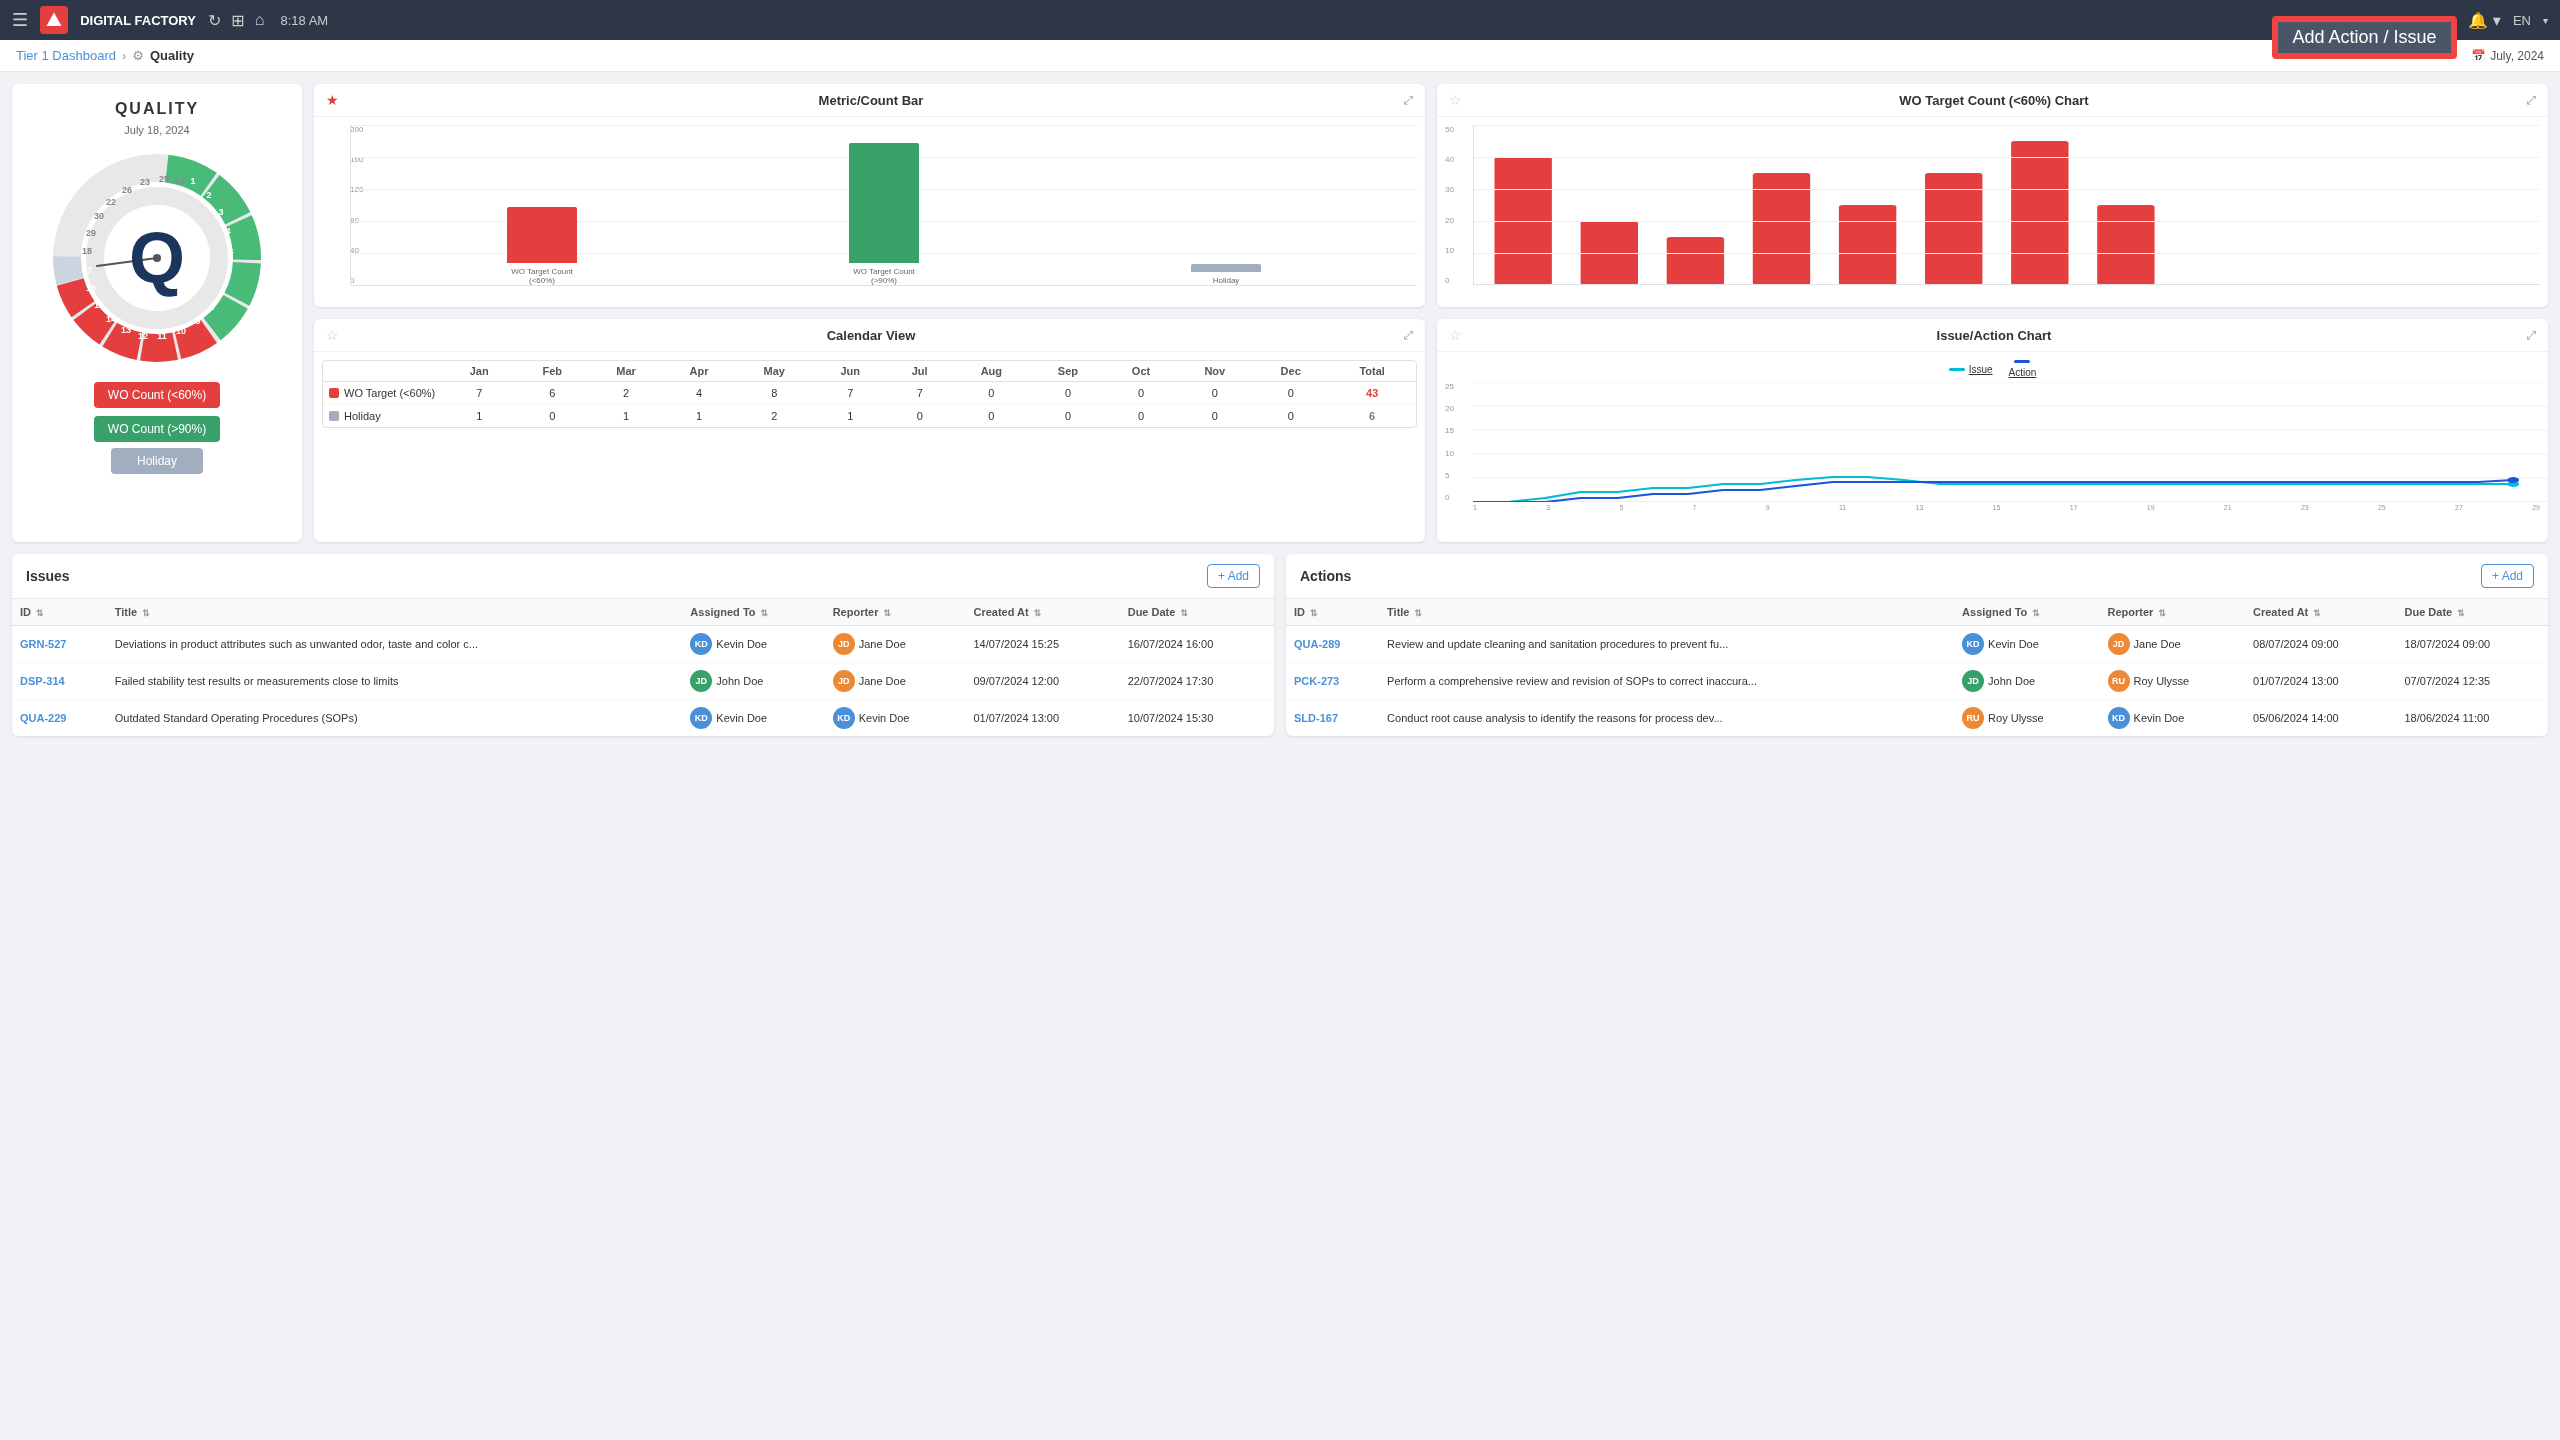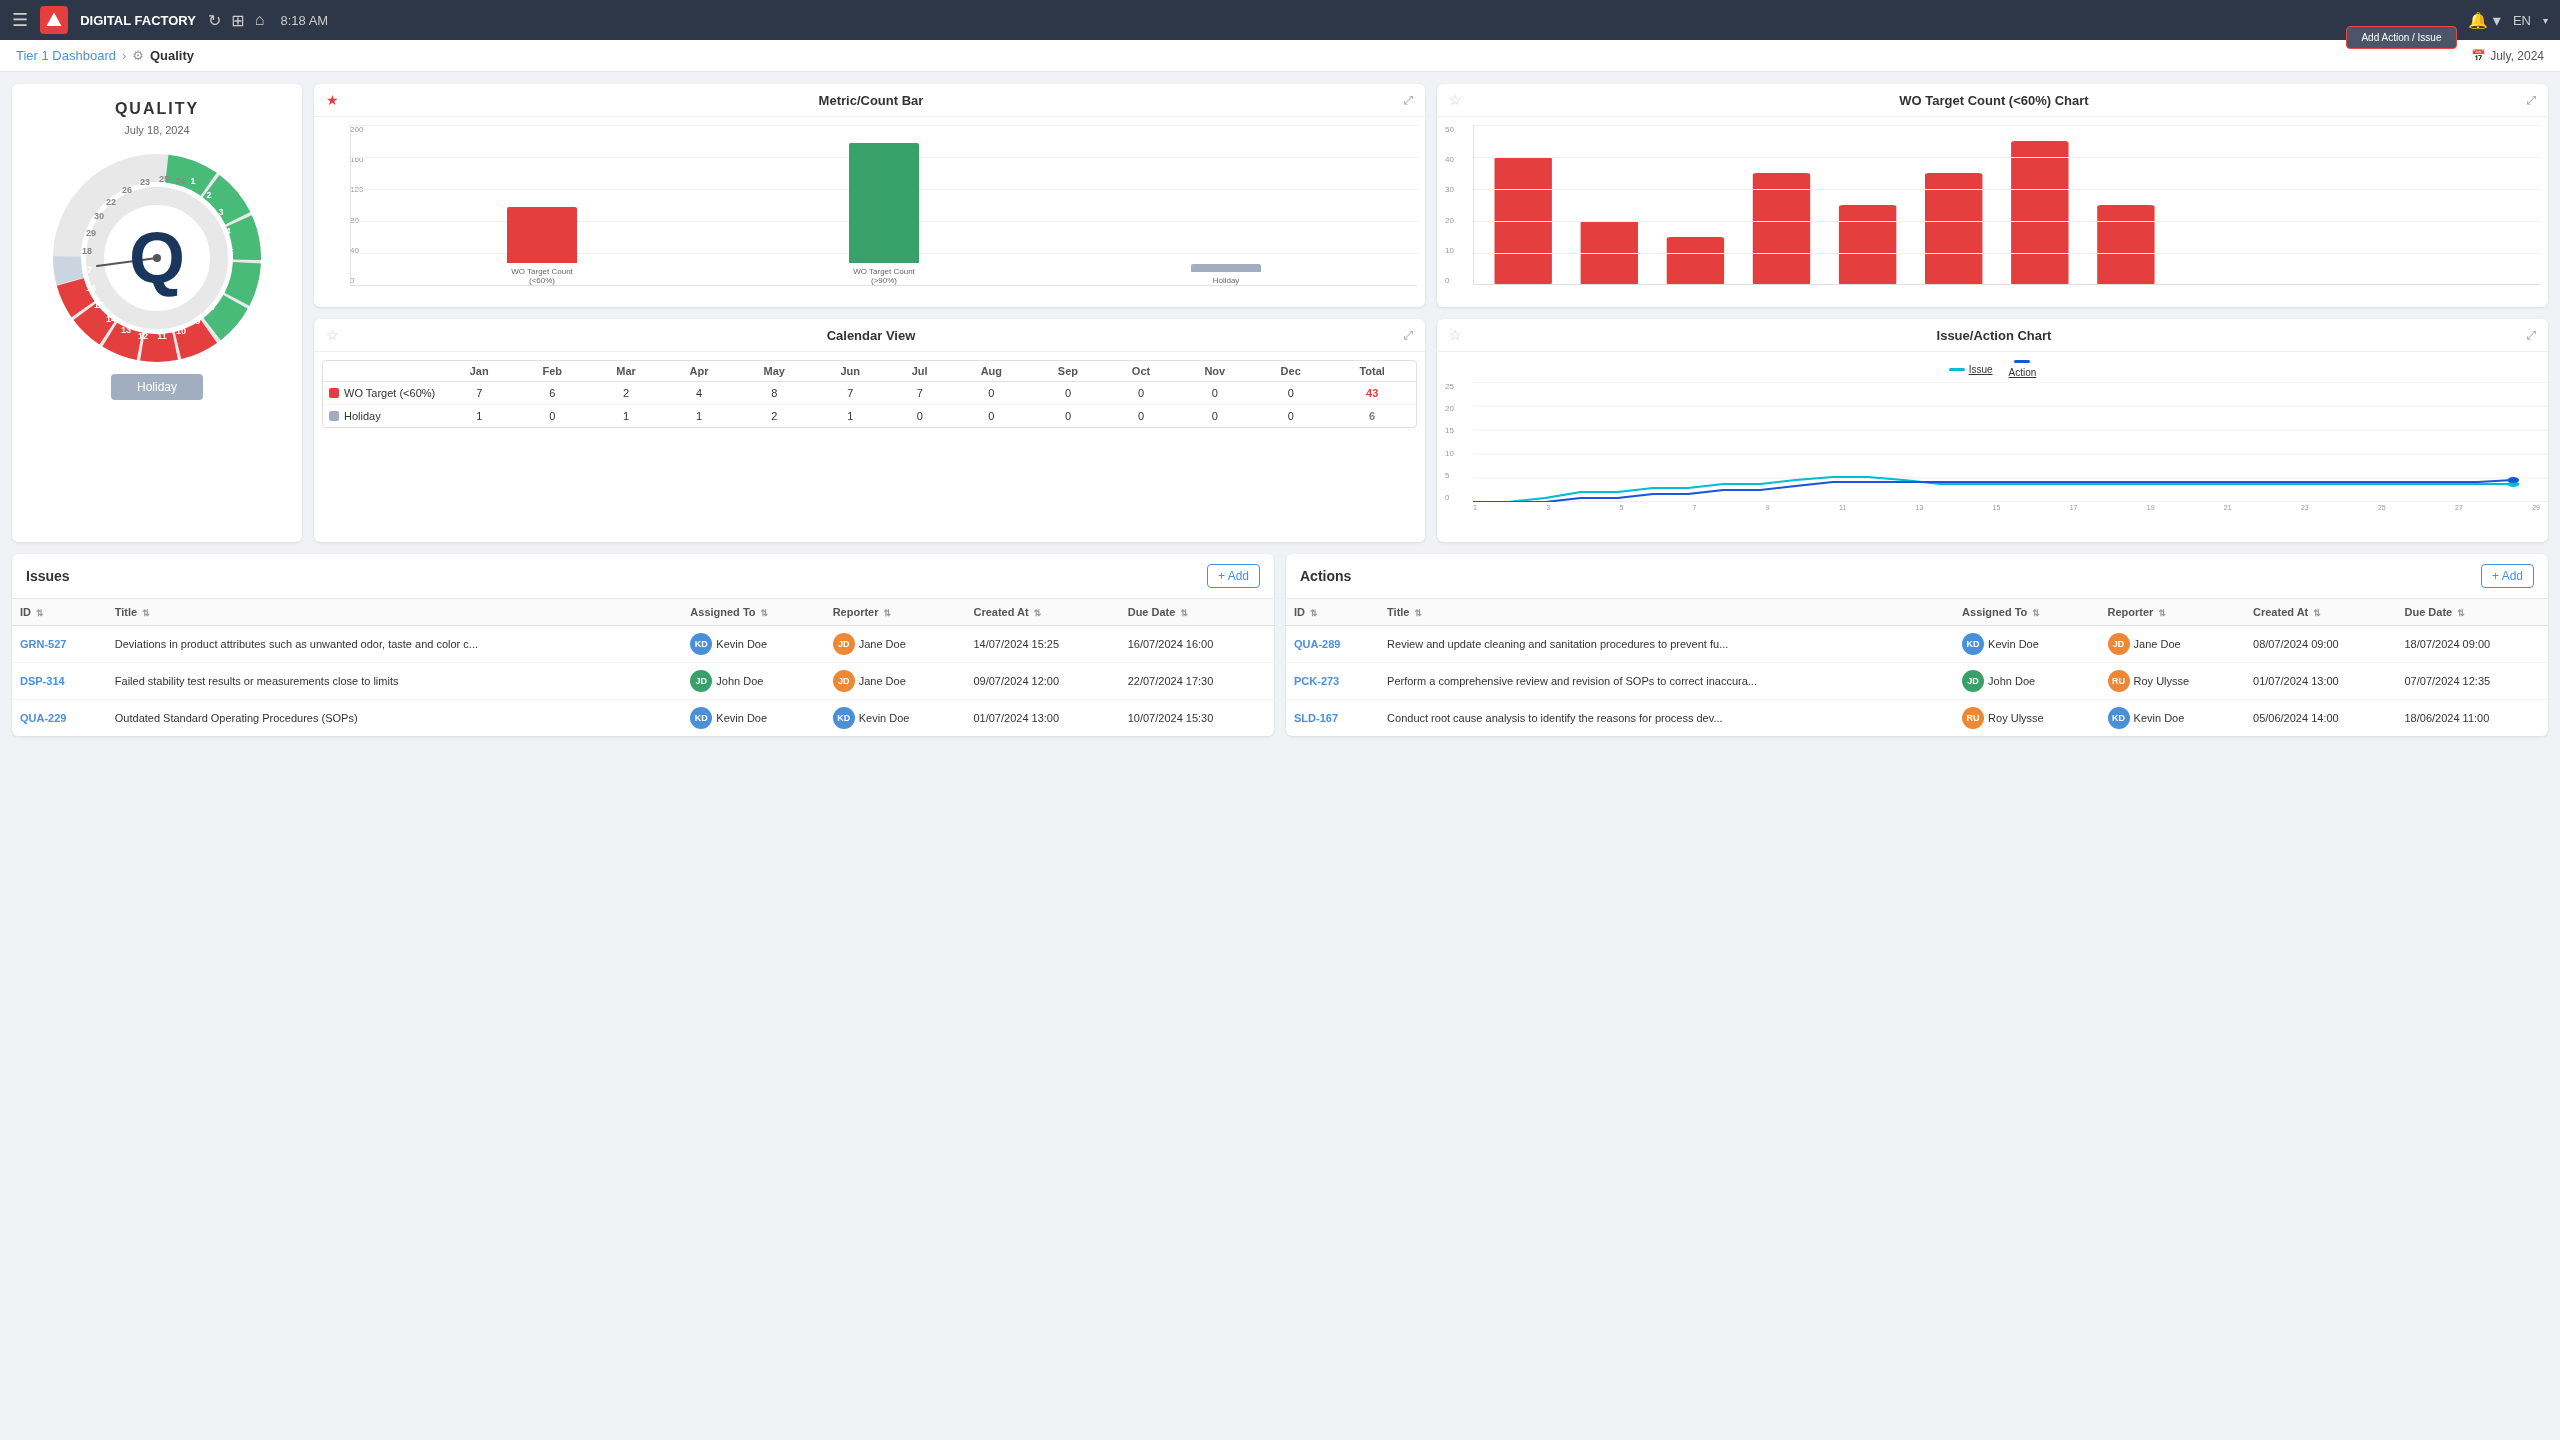--- a/index.html
+++ b/index.html
@@ -16,26 +16,26 @@
       gap: 12px;
     }
     .header-logo { display: flex; align-items: center; gap: 6px; }
     .logo-icon { width: 28px; height: 28px; background: #e53e3e; border-radius: 4px; display: flex; align-items: center; justify-content: center; }
     .logo-text { font-weight: 700; font-size: 13px; color: #fff; }
     .header-icons { display: flex; gap: 10px; align-items: center; color: #ccc; font-size: 16px; }
     .header-time { color: #ccc; font-size: 13px; margin-left: 4px; }
     .header-right { margin-left: auto; display: flex; align-items: center; gap: 12px; }
     .btn-add-action {
       background: #4a5568;
-      border: 1px solid #ef4444;
+      border: 6px solid #ef4444;
       color: #fff;
       padding: 5px 14px;
       border-radius: 4px;
       cursor: pointer;
-      font-size: 10px;
+      font-size: 18px;
       margin-top: 35px;
     }
     .header-bell { color: #ccc; font-size: 16px; }
     .header-lang { color: #ccc; font-size: 13px; }
 
     
     .breadcrumb {
       background: #fff;
       padding: 8px 16px;
       display: flex;
@@ -213,20 +213,24 @@
         <text x="98" y="37" font-size="9" text-anchor="middle" fill="#888" font-weight="600">23</text>
         <text x="117" y="34" font-size="9" text-anchor="middle" fill="#888" font-weight="600">25</text>
         <text x="133" y="36" font-size="9" text-anchor="middle" fill="#888" font-weight="600">24</text>
 
         <line x1="110" y1="110" x2="50" y2="118" stroke="#555" stroke-width="2" stroke-linecap="round"></line>
         <circle cx="110" cy="110" r="4" fill="#555"></circle>
       </svg>
       <div class="quality-q">Q</div>
     </div>
 
+    <div class="quality-buttons">
+      <button class="btn-wo-red">WO Count (&lt;60%)</button>
+      <button class="btn-wo-green">WO Count (&gt;90%)</button>
+    </div>
     <button class="btn-holiday">Holiday</button>
   </div>
 
   <div class="panel" style="grid-column:2;grid-row:1;">
     <div class="chart-panel-header">
       <span class="chart-star">★</span>
       <span class="chart-title">Metric/Count Bar</span>
       <span class="chart-expand">⤢</span>
     </div>
     <div class="chart-body">

